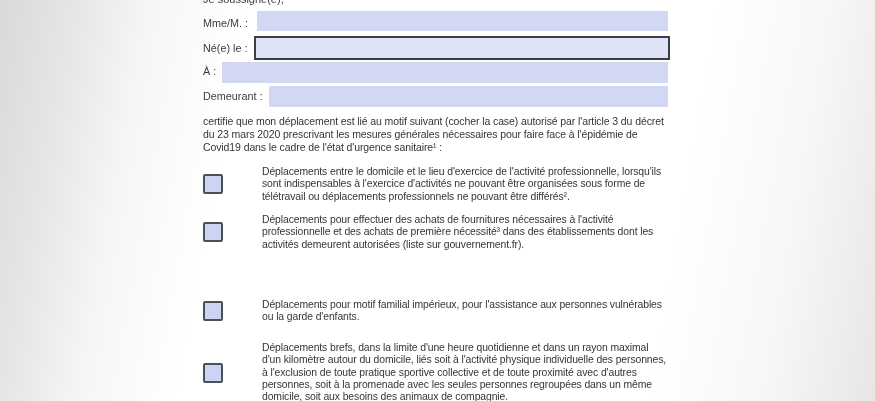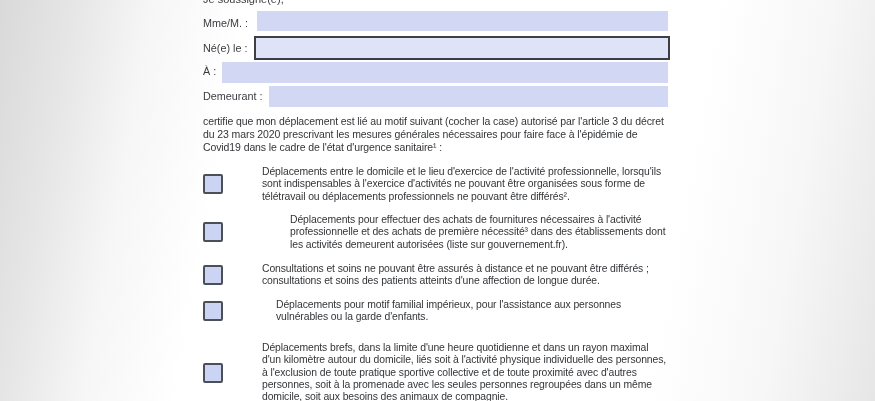--- a/index.html
+++ b/index.html
@@ -81,31 +81,27 @@
   <div class="field-label" style="top:90px;">Demeurant :</div>
   <input class="pdf-field" style="left: 269px; top: 86px; width: 399px; height: 21px;" value="">
 
   <div class="certify">certifie que mon déplacement est lié au motif suivant (cocher la case) autorisé par l'article 3 du décret du 23 mars 2020 prescrivant les mesures générales nécessaires pour faire face à l'épidémie de Covid19 dans le cadre de l'état d'urgence sanitaire¹ :</div>
 
   <div class="reason" style="top:166px;">
     <div class="checkbox"></div>
     <div class="reason-text">Déplacements entre le domicile et le lieu d'exercice de l'activité professionnelle, lorsqu'ils sont indispensables à l'exercice d'activités ne pouvant être organisées sous forme de télétravail ou déplacements professionnels ne pouvant être différés².</div>
   </div>
 
-  <div class="reason" style="top:214px;gap:28px;">
+  <div class="reason" style="top:214px;">
     <div class="checkbox"></div>
     <div class="reason-text">Déplacements pour effectuer des achats de fournitures nécessaires à l'activité professionnelle et des achats de première nécessité³ dans des établissements dont les activités demeurent autorisées (liste sur gouvernement.fr).</div>
   </div>
 
-  <div class="reason" style="top:263px;">
-    <div class="checkbox"></div>
-    <div class="reason-text">Consultations et soins ne pouvant être assurés à distance et ne pouvant être différés ; consultations et soins des patients atteints d'une affection de longue durée.</div>
-  </div>
 
-  <div class="reason" style="top:299px;gap:14px;">
+  <div class="reason" style="top:299px;">
     <div class="checkbox"></div>
     <div class="reason-text">Déplacements pour motif familial impérieux, pour l'assistance aux personnes vulnérables ou la garde d'enfants.</div>
   </div>
 
   <div class="reason" style="top:342px;">
     <div class="checkbox"></div>
     <div class="reason-text">Déplacements brefs, dans la limite d'une heure quotidienne et dans un rayon maximal d'un kilomètre autour du domicile, liés soit à l'activité physique individuelle des personnes, à l'exclusion de toute pratique sportive collective et de toute proximité avec d'autres personnes, soit à la promenade avec les seules personnes regroupées dans un même domicile, soit aux besoins des animaux de compagnie.</div>
   </div>
 
 </div>

